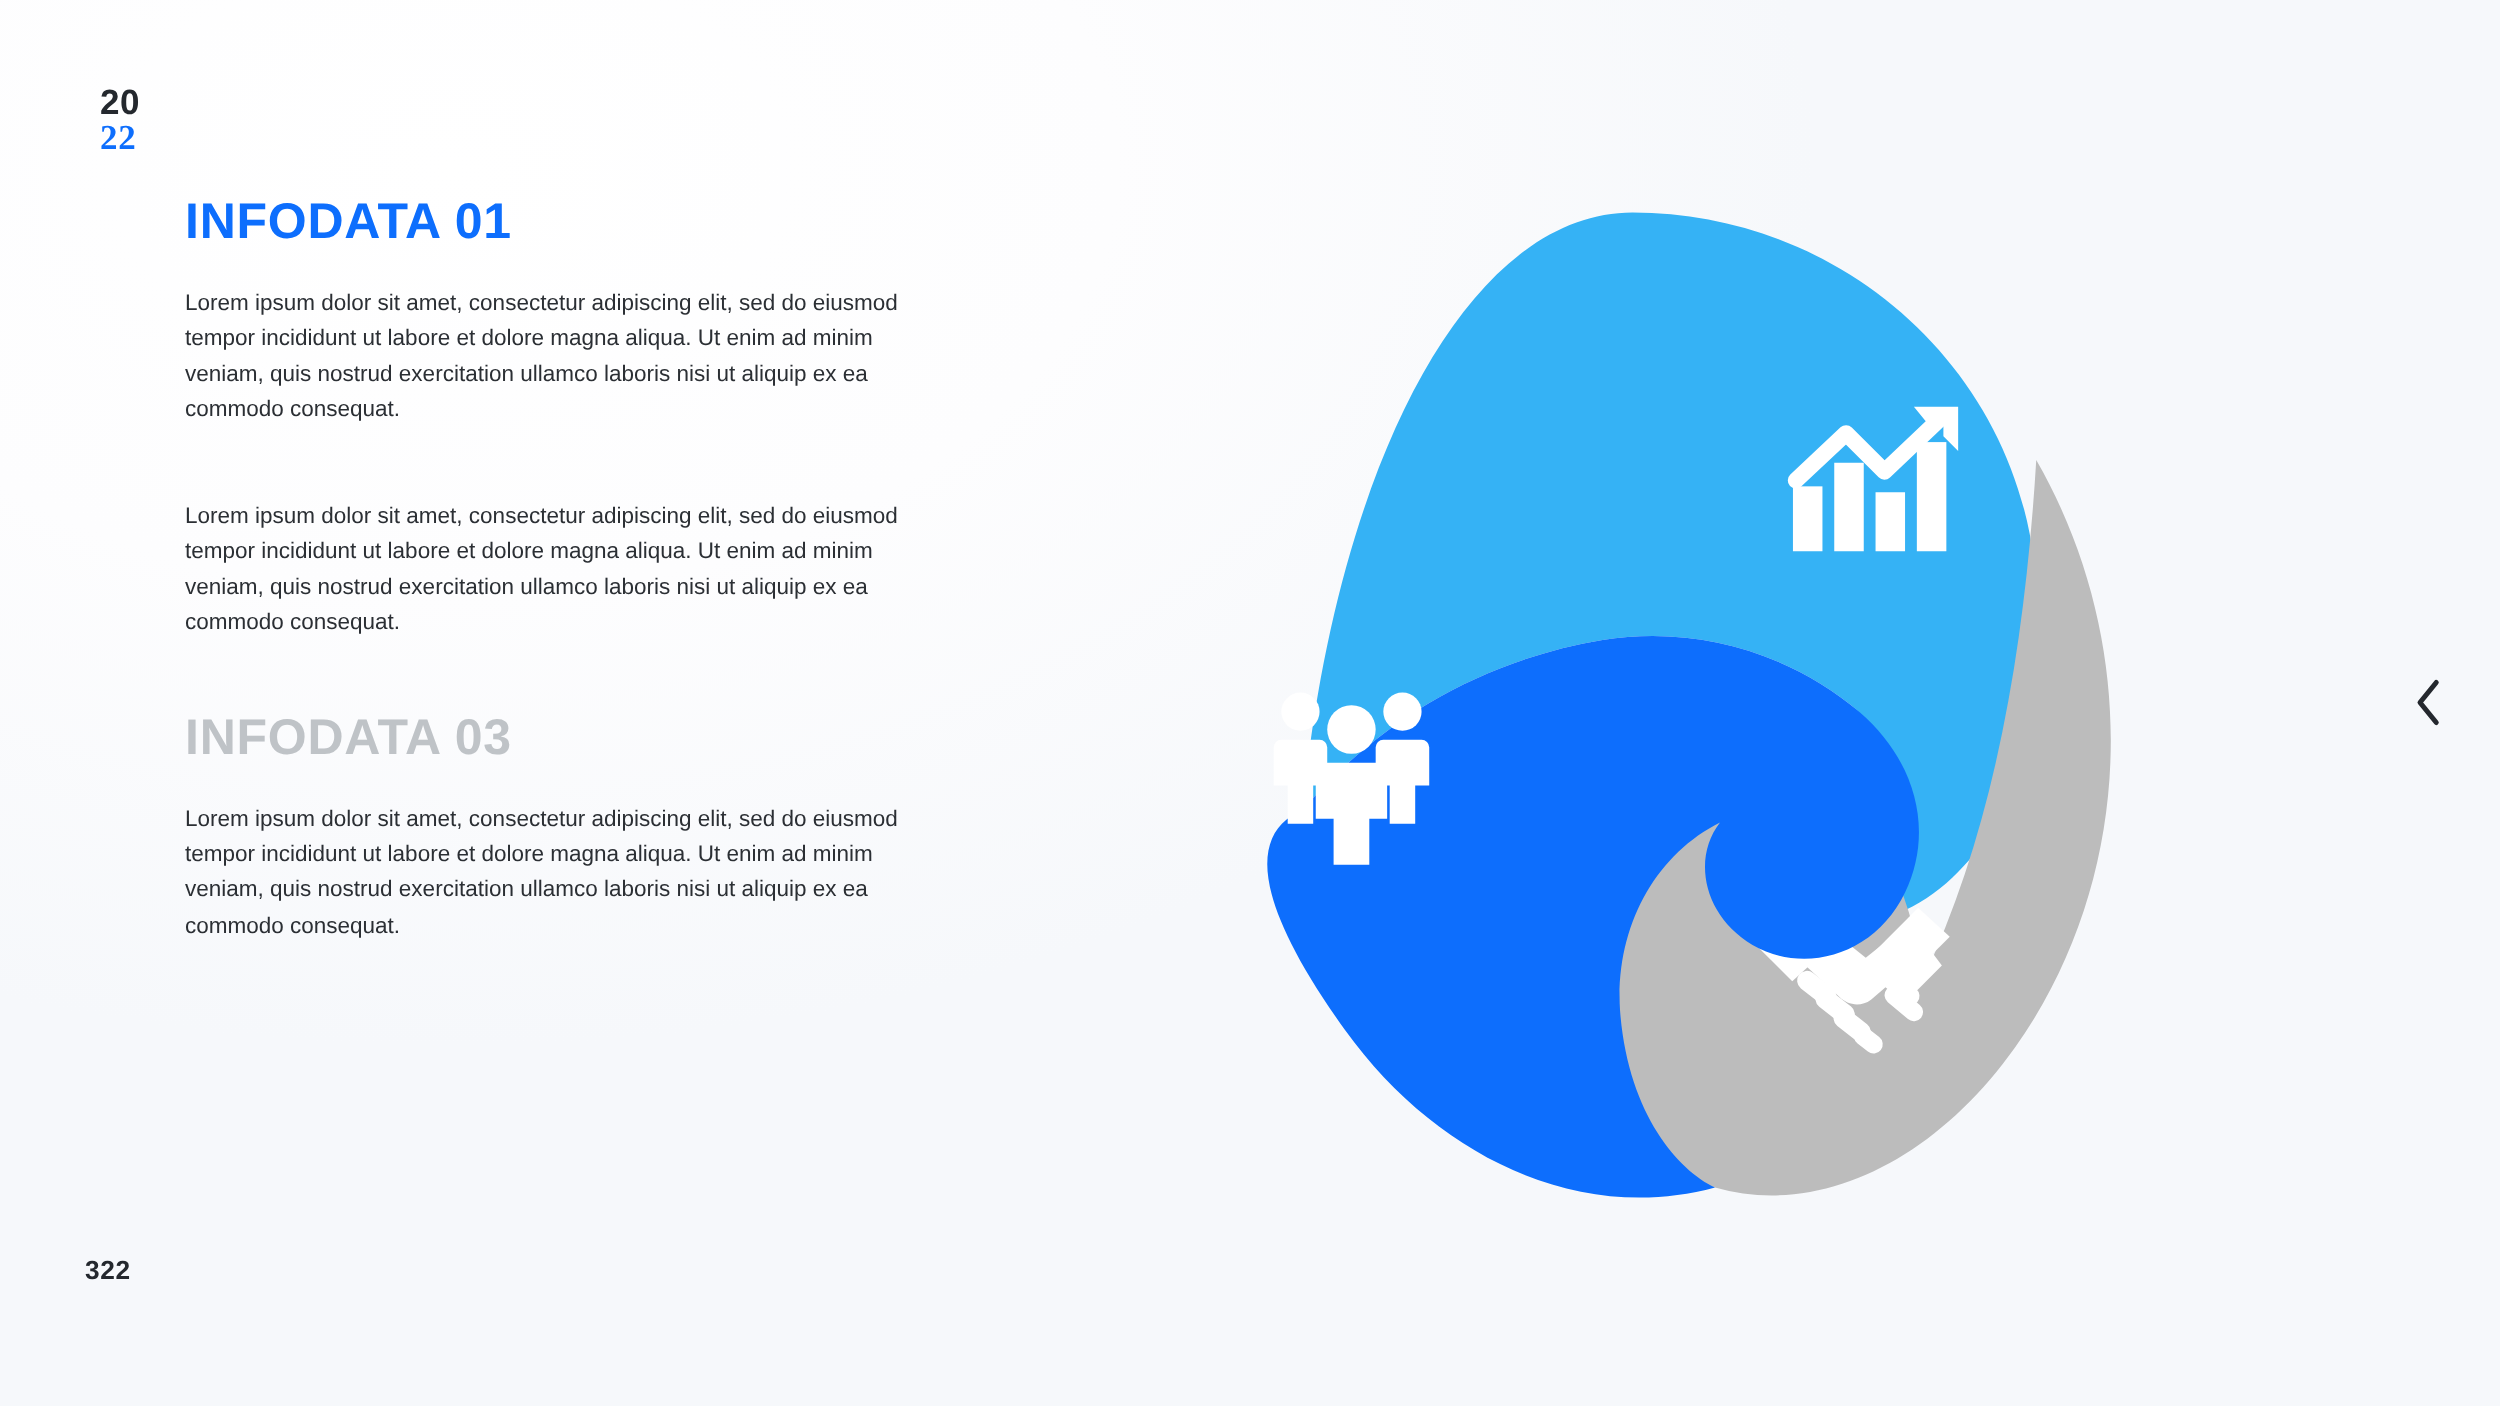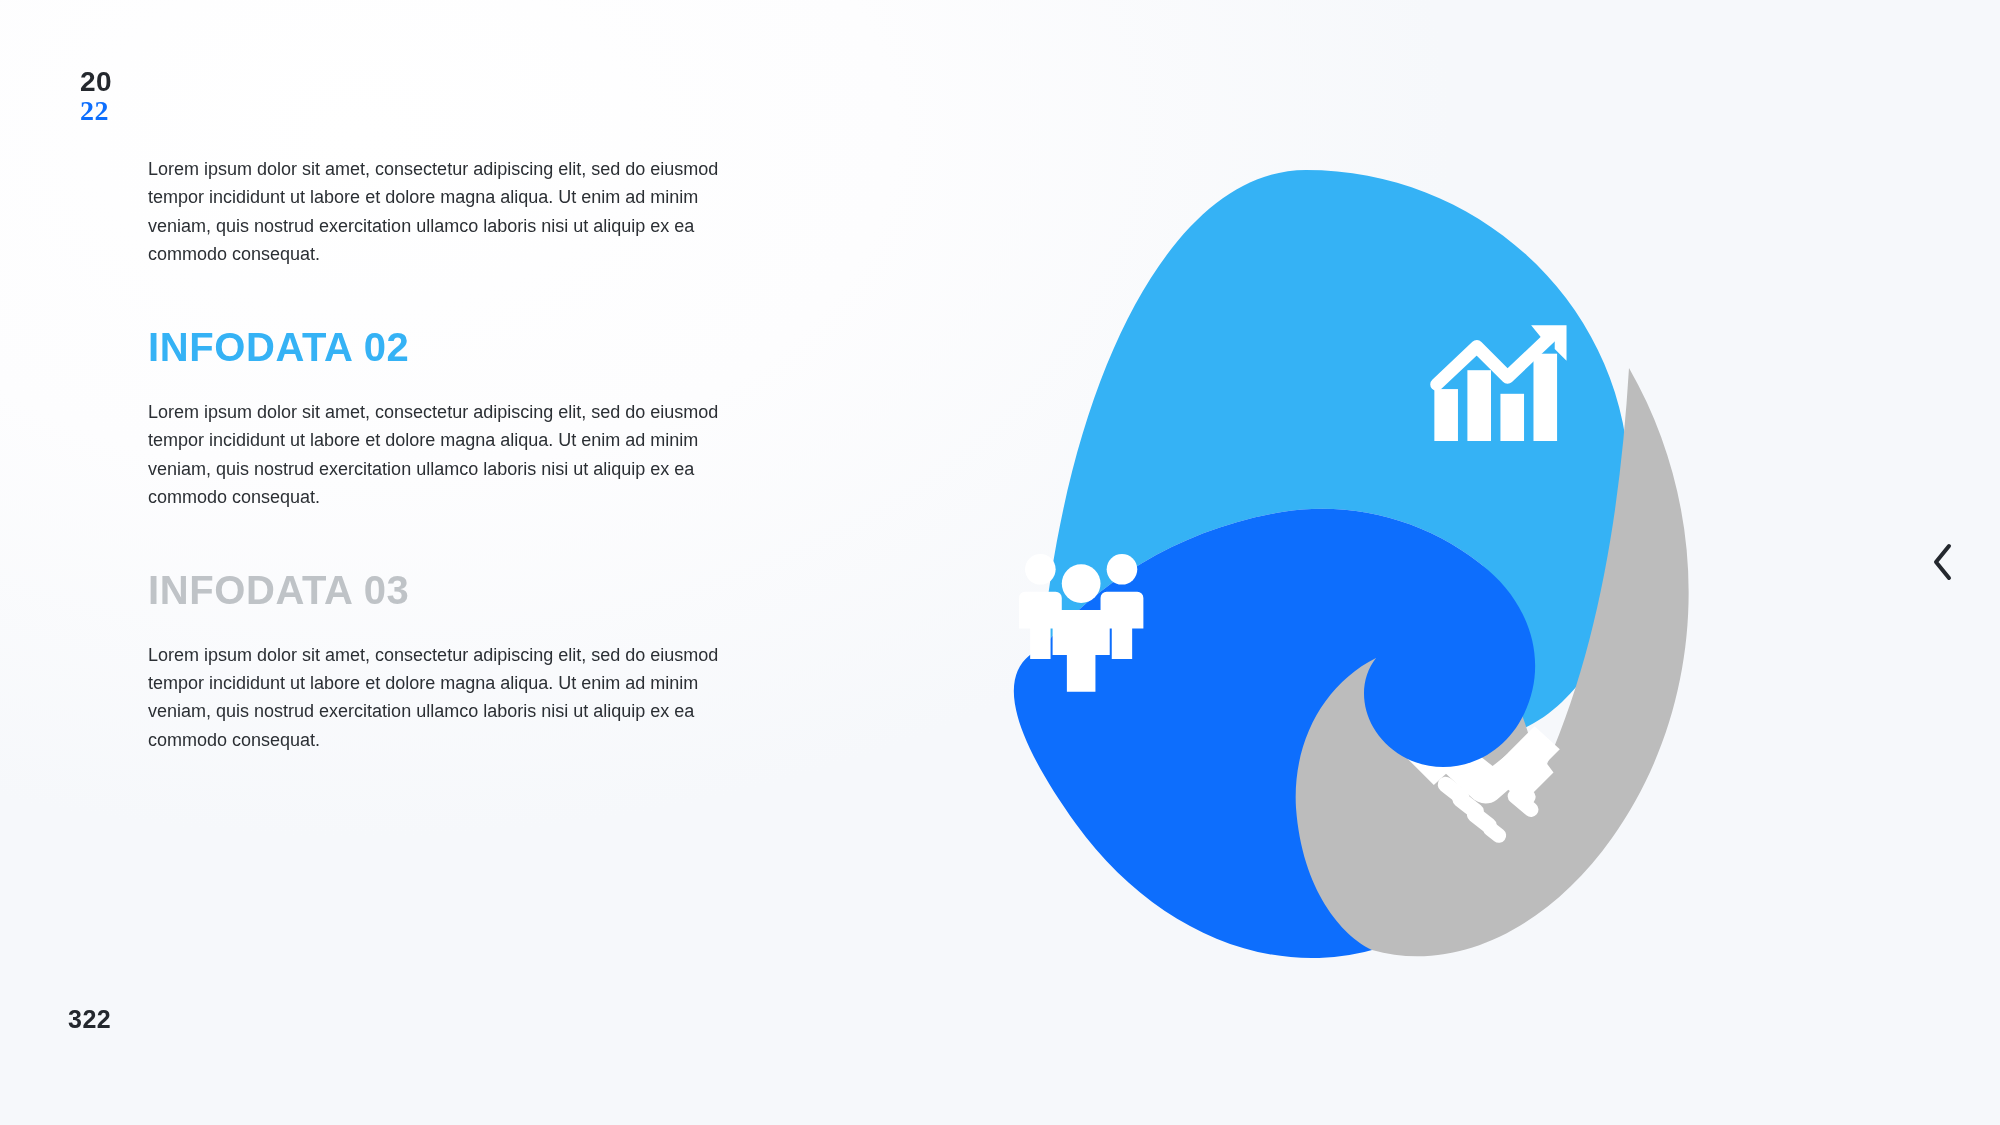--- a/index.html
+++ b/index.html
@@ -66,21 +66,21 @@
     line-height: 1.58;
     color: #2b2f34;
     width: 600px;
   }
 
   
   .page-number {
     position: absolute;
     left: 68px;
     top: 1005px;
-    font-size: 25px;
+    font-size: 21px;
     font-weight: bold;
     color: #24282e;
     letter-spacing: 0.5px;
   }
 
   
   .nav-prev {
     position: absolute;
     left: 1918px;
     top: 533px;
@@ -109,25 +109,25 @@
 <div class="slide">
 
   <div class="year-badge">
     <span class="year-top">20</span>
     <span class="year-bottom">22</span>
   </div>
 
   <div class="content-column">
 
     <div class="info-block">
+      <div class="info-heading accent-primary">INFODATA 01</div>
       <div class="info-body">Lorem ipsum dolor sit amet, consectetur adipiscing elit, sed do eiusmod tempor incididunt ut labore et dolore magna aliqua. Ut enim ad minim veniam, quis nostrud exercitation ullamco laboris nisi ut aliquip ex ea commodo consequat.</div>
     </div>
 
     <div class="info-block">
-      <div class="info-heading accent-secondary">INFODATA 02</div>
       <div class="info-body">Lorem ipsum dolor sit amet, consectetur adipiscing elit, sed do eiusmod tempor incididunt ut labore et dolore magna aliqua. Ut enim ad minim veniam, quis nostrud exercitation ullamco laboris nisi ut aliquip ex ea commodo consequat.</div>
     </div>
 
     <div class="info-block">
       <div class="info-heading accent-muted">INFODATA 03</div>
       <div class="info-body">Lorem ipsum dolor sit amet, consectetur adipiscing elit, sed do eiusmod tempor incididunt ut labore et dolore magna aliqua. Ut enim ad minim veniam, quis nostrud exercitation ullamco laboris nisi ut aliquip ex ea commodo consequat.</div>
     </div>
 
   </div>
 

